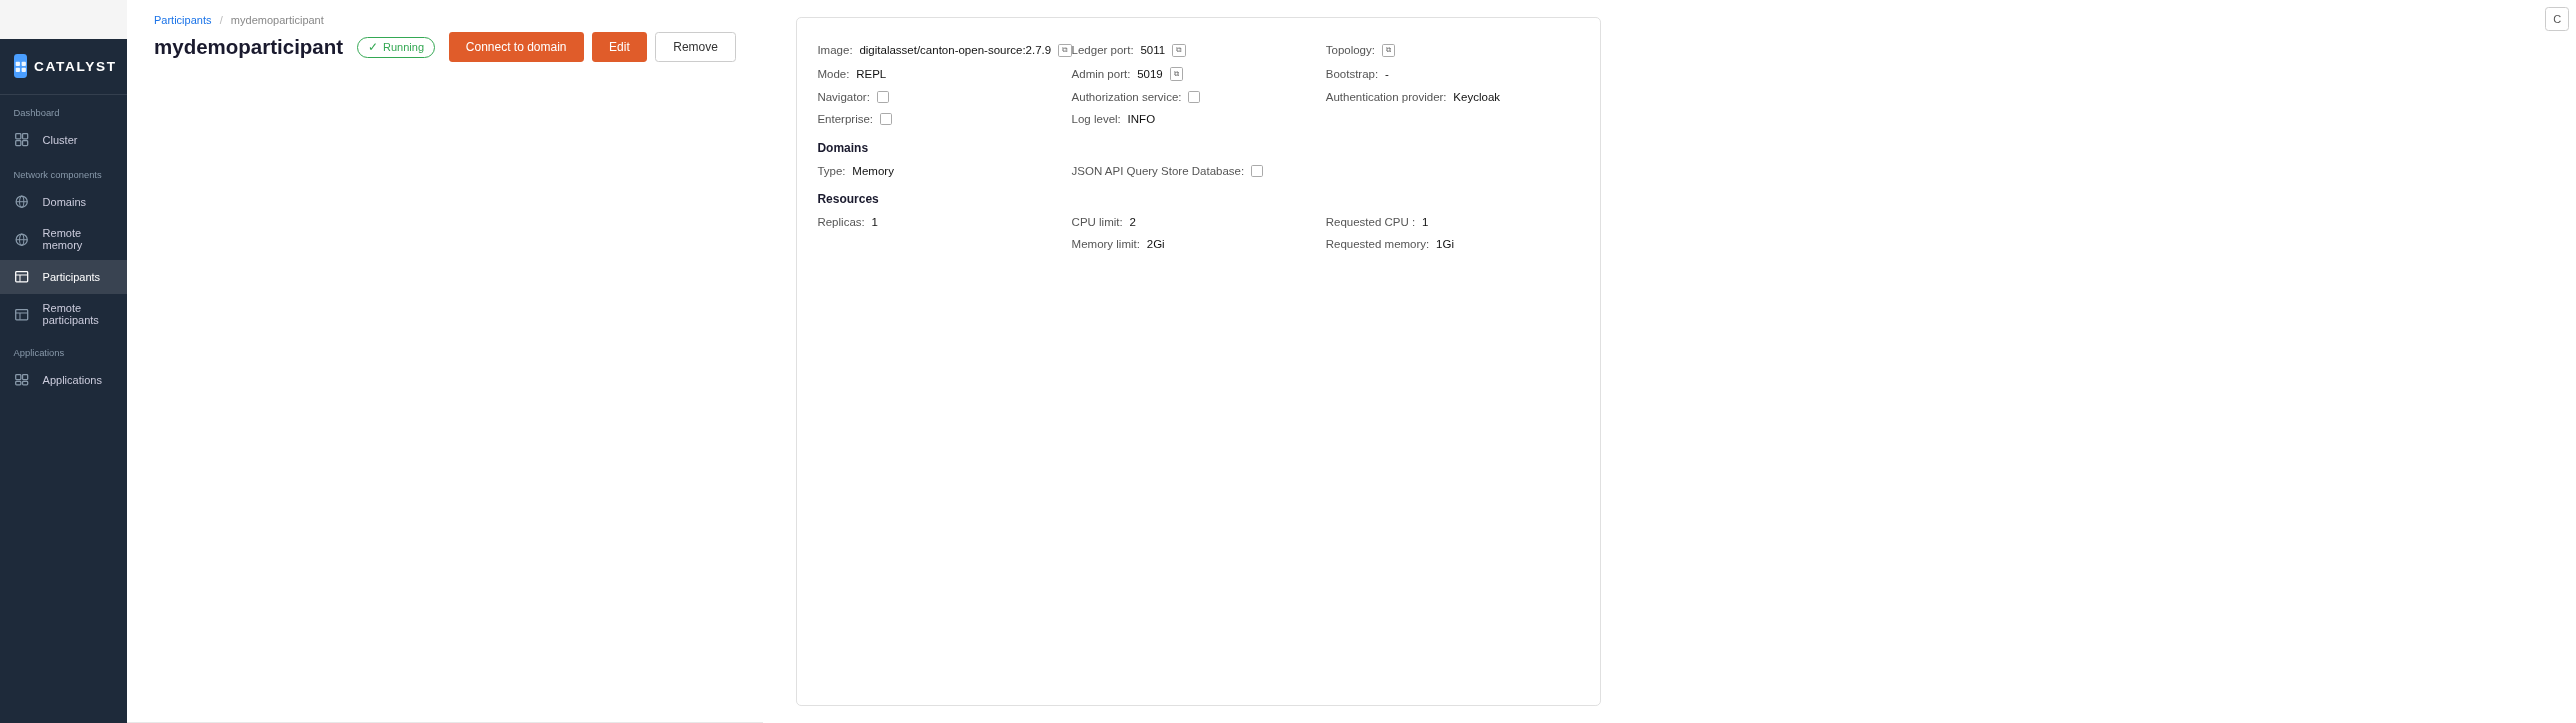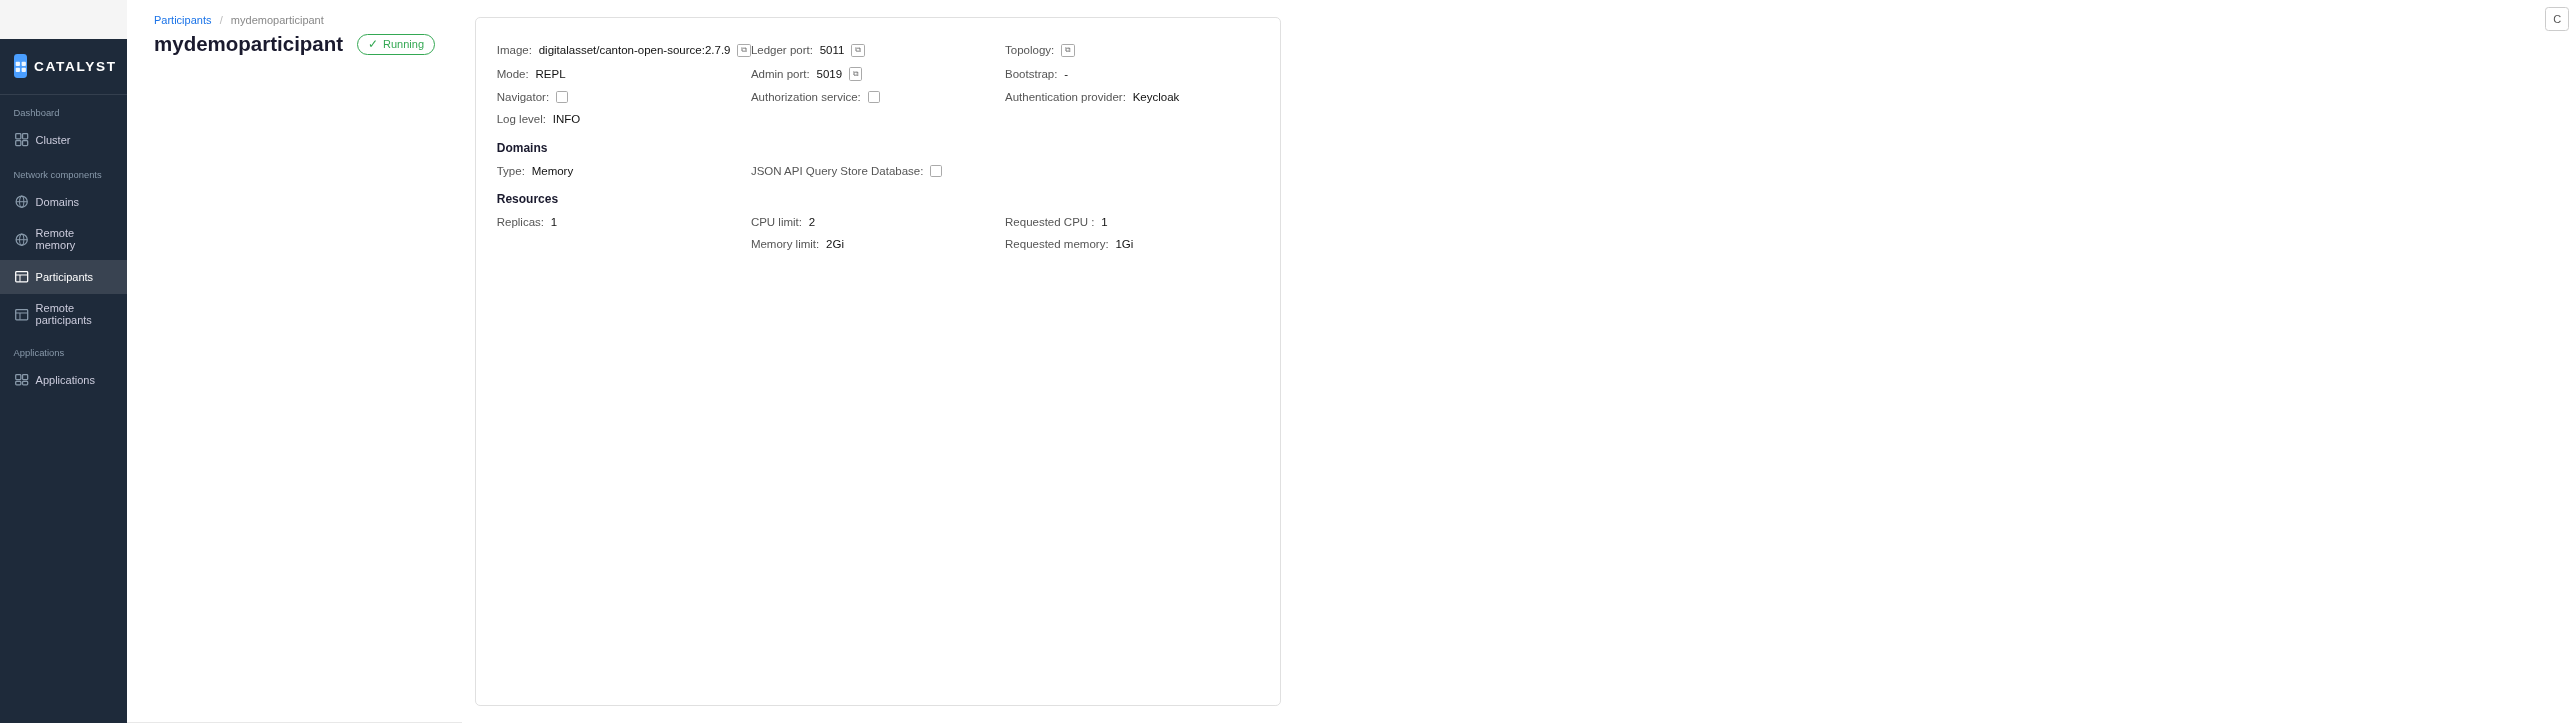--- a/index.html
+++ b/index.html
@@ -53,21 +53,21 @@
     .sidebar-section-label {
       font-size: 9.4px;
       color: #8899aa;
       padding: 12px 13.6px 5.1px;
       text-transform: none;
       letter-spacing: 0;
     }
     .sidebar-item {
       display: flex;
       align-items: center;
-      gap: 5px;
+      gap: 12px;
       padding: 8.5px 13.6px;
       cursor: pointer;
       color: #ccd;
       font-size: 11px;
       border-radius: 0;
       transition: background 0.15s;
     }
     .sidebar-item.active { background: rgba(255,255,255,0.12); color: #fff; }
     .sidebar-item-icon {
       width: 17px;
@@ -156,21 +156,21 @@
       border: 1.3px solid #ccc;
       border-radius: 3.4px;
       padding: 6.8px 17px;
       font-size: 12px;
       cursor: pointer;
       font-weight: 500;
     }
 
     
     .detail-card {
-      margin: 17px 13px;
+      margin: 17px 33px;
       border: 0.9px solid #e0e0e0;
       border-radius: 5.1px;
       background: #fff;
       padding: 20.5px;
     }
     .detail-grid {
       display: grid;
       grid-template-columns: 1fr 1fr 1fr;
       gap: 0;
     }
@@ -337,20 +337,25 @@
       <a>Participants</a>
       <span class="breadcrumb-sep">/</span>
       <span>mydemoparticipant</span>
     </div>
     <div class="page-title-row">
       <h1 class="page-title">mydemoparticipant</h1>
       <div class="status-badge">
         <span class="status-check">✓</span>
         <span>Running</span>
       </div>
+      <div class="header-actions">
+        <button class="btn-connect">Connect to domain</button>
+        <button class="btn-edit">Edit</button>
+        <button class="btn-remove">Remove</button>
+      </div>
     </div>
   </div>
 
   <div class="detail-card">
     <div class="detail-grid">
 
       <div class="detail-row">
         <span class="detail-label">Image:</span>
         <span class="detail-value">digitalasset/canton-open-source:2.7.9</span>
         <span class="copy-icon">⧉</span>
@@ -386,20 +391,24 @@
       <div class="detail-row">
         <span class="detail-label">Authorization service:</span>
         <span class="checkbox-display"></span>
       </div>
       <div class="detail-row">
         <span class="detail-label">Authentication provider:</span>
         <span class="detail-value">Keycloak</span>
       </div>
 
       <div class="detail-row">
+        <span class="detail-label">Enterprise:</span>
+        <span class="checkbox-display"></span>
+      </div>
+      <div class="detail-row">
         <span class="detail-label">Log level:</span>
         <span class="detail-value">INFO</span>
       </div>
       <div></div>
 
       <div class="section-heading">Domains</div>
 
       <div class="detail-row">
         <span class="detail-label">Type:</span>
         <span class="detail-value">Memory</span>

